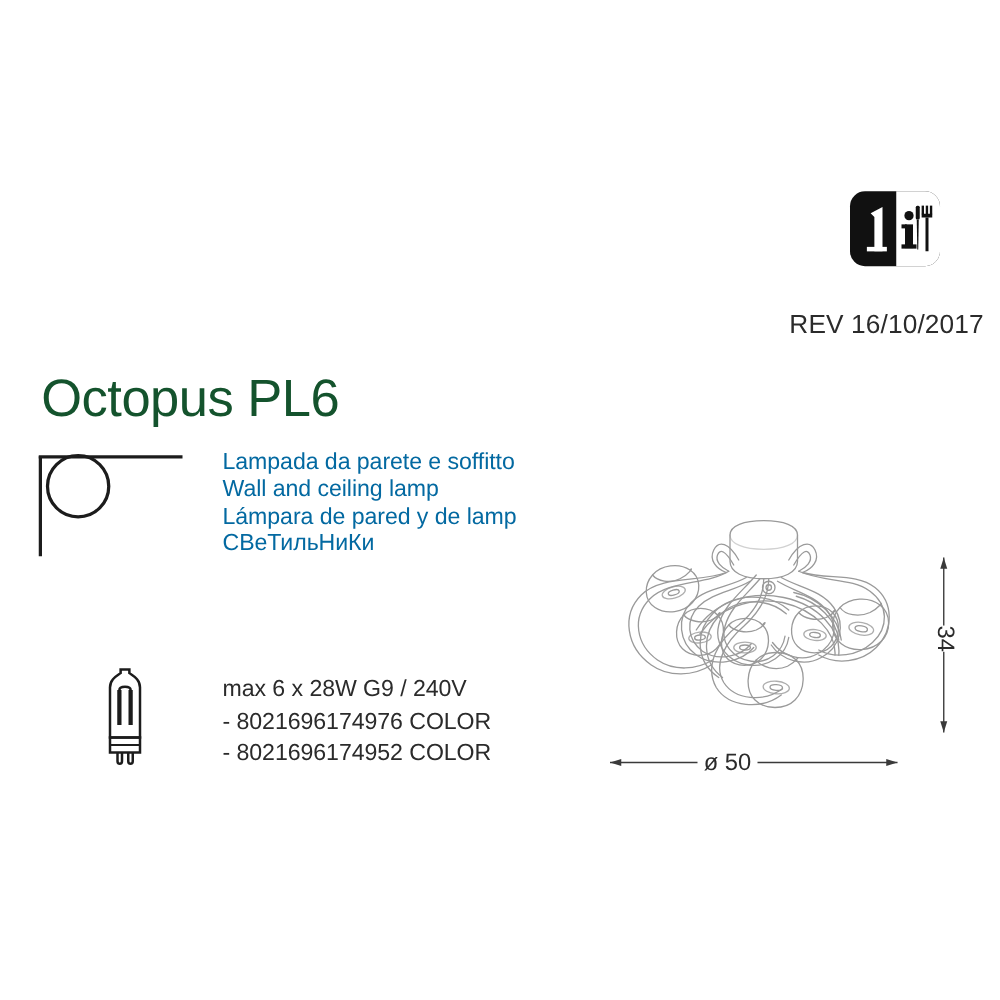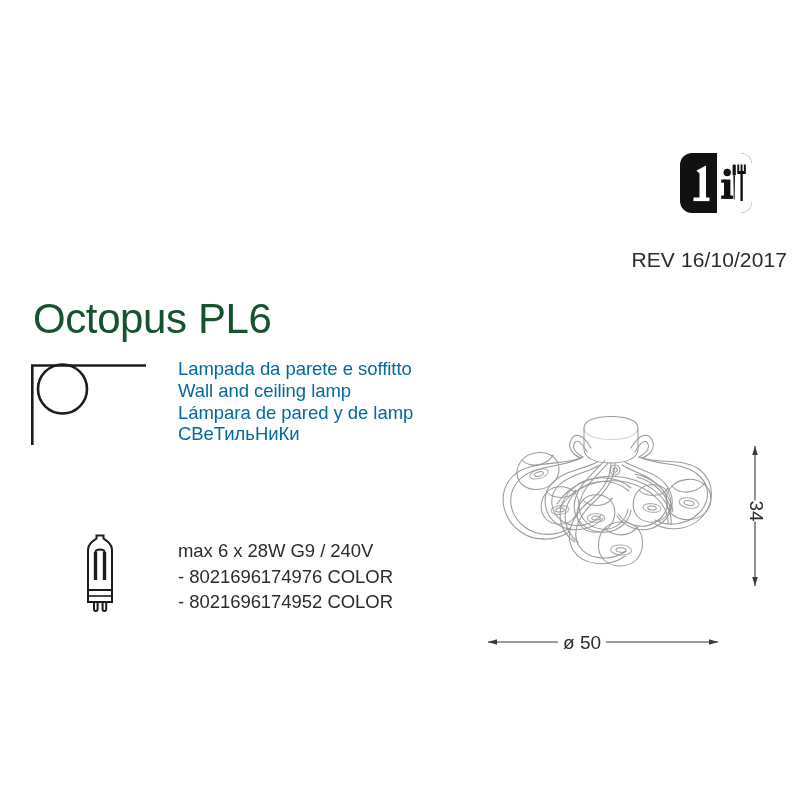--- a/index.html
+++ b/index.html
@@ -105,21 +105,21 @@
     left: 487px;
     top: 408px;
     width: 250px;
     height: 190px;
   }
 
   
   #dim-width {
     position: absolute;
     left: 480px;
-    top: 630px;
+    top: 598px;
     width: 250px;
     height: 28px;
   }
   #dim-height {
     position: absolute;
     left: 735px;
     top: 438px;
     width: 46px;
     height: 156px;
   }

